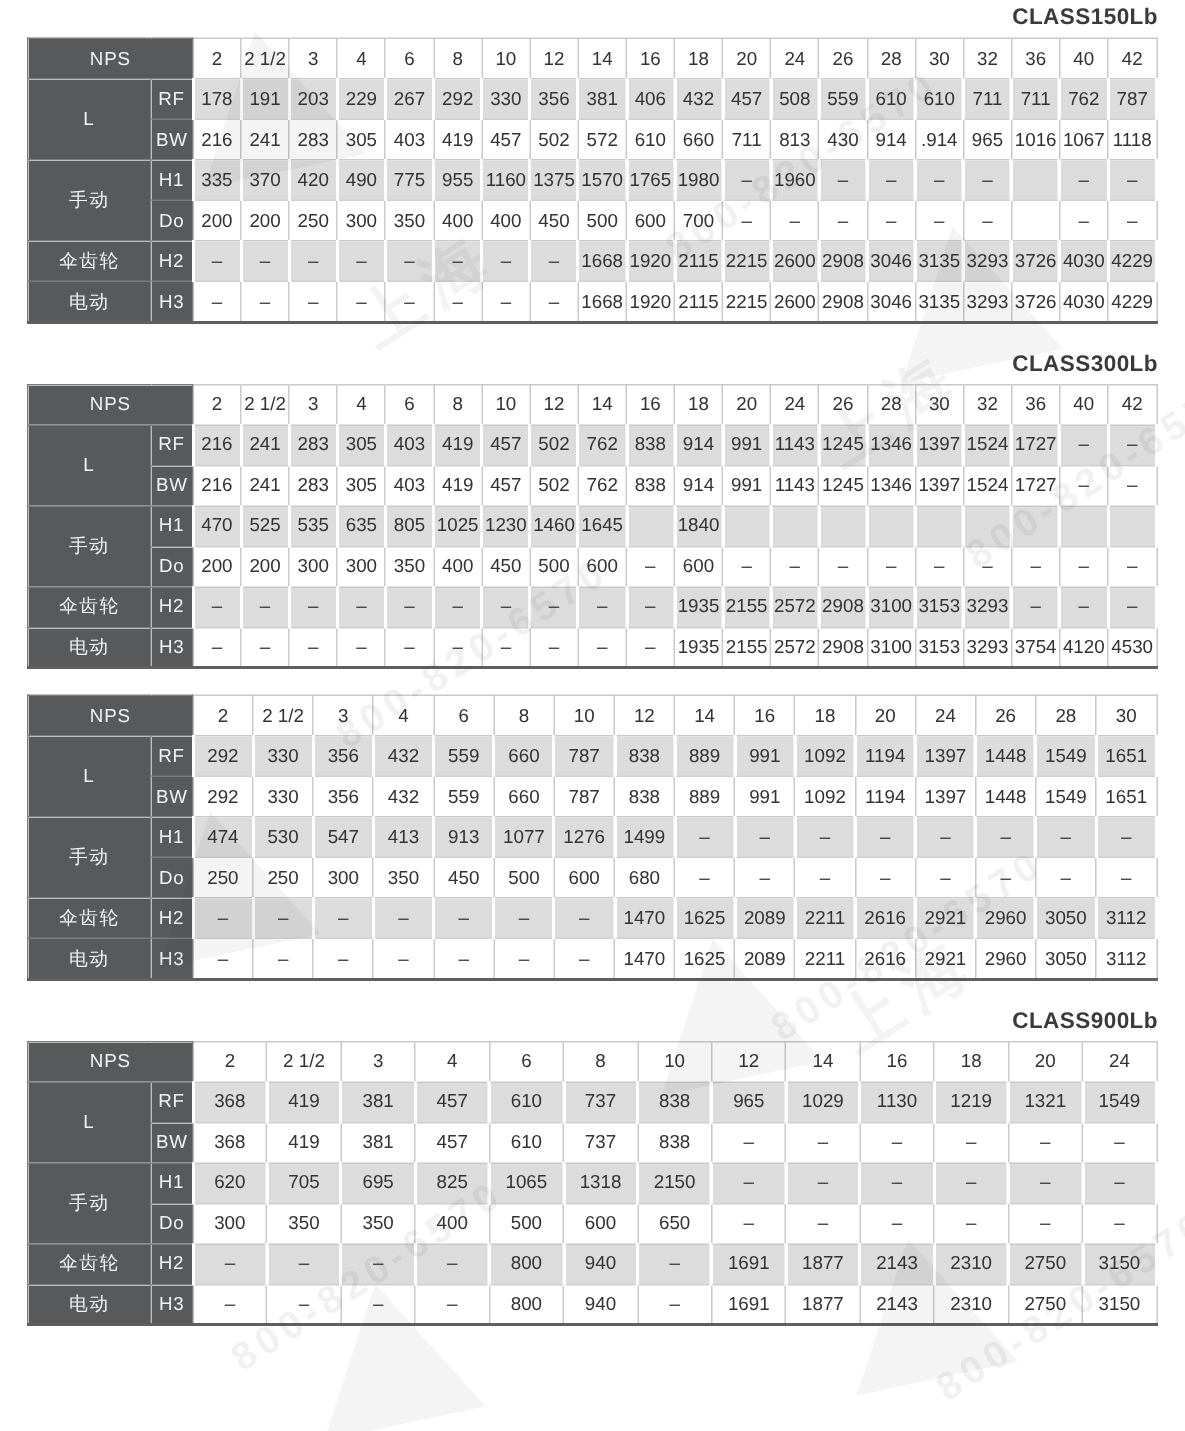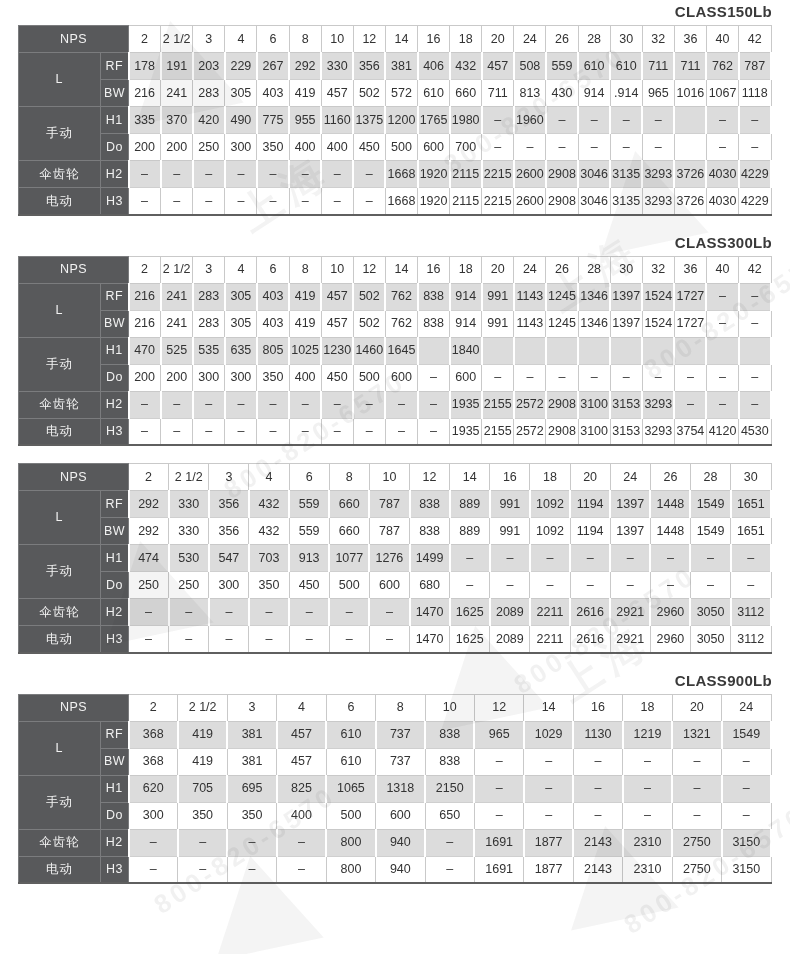--- a/index.html
+++ b/index.html
@@ -207,21 +207,21 @@
             <th class="lab" rowspan="2">手动</th>
             <th class="sub">H1</th>
             <td class="g">335</td>
             <td class="g">370</td>
             <td class="g">420</td>
             <td class="g">490</td>
             <td class="g">775</td>
             <td class="g">955</td>
             <td class="g">1160</td>
             <td class="g">1375</td>
-            <td class="g">1200</td>
+            <td class="g">1570</td>
             <td class="g">1765</td>
             <td class="g">1980</td>
             <td class="g">–</td>
             <td class="g">1960</td>
             <td class="g">–</td>
             <td class="g">–</td>
             <td class="g">–</td>
             <td class="g">–</td>
             <td class="g"></td>
             <td class="g">–</td>
@@ -581,21 +581,21 @@
             <td class="w">1448</td>
             <td class="w">1549</td>
             <td class="w">1651</td>
           </tr>
           <tr>
             <th class="lab" rowspan="2">手动</th>
             <th class="sub">H1</th>
             <td class="g">474</td>
             <td class="g">530</td>
             <td class="g">547</td>
-            <td class="g">703</td>
+            <td class="g">413</td>
             <td class="g">913</td>
             <td class="g">1077</td>
             <td class="g">1276</td>
             <td class="g">1499</td>
             <td class="g">–</td>
             <td class="g">–</td>
             <td class="g">–</td>
             <td class="g">–</td>
             <td class="g">–</td>
             <td class="g">–</td>

